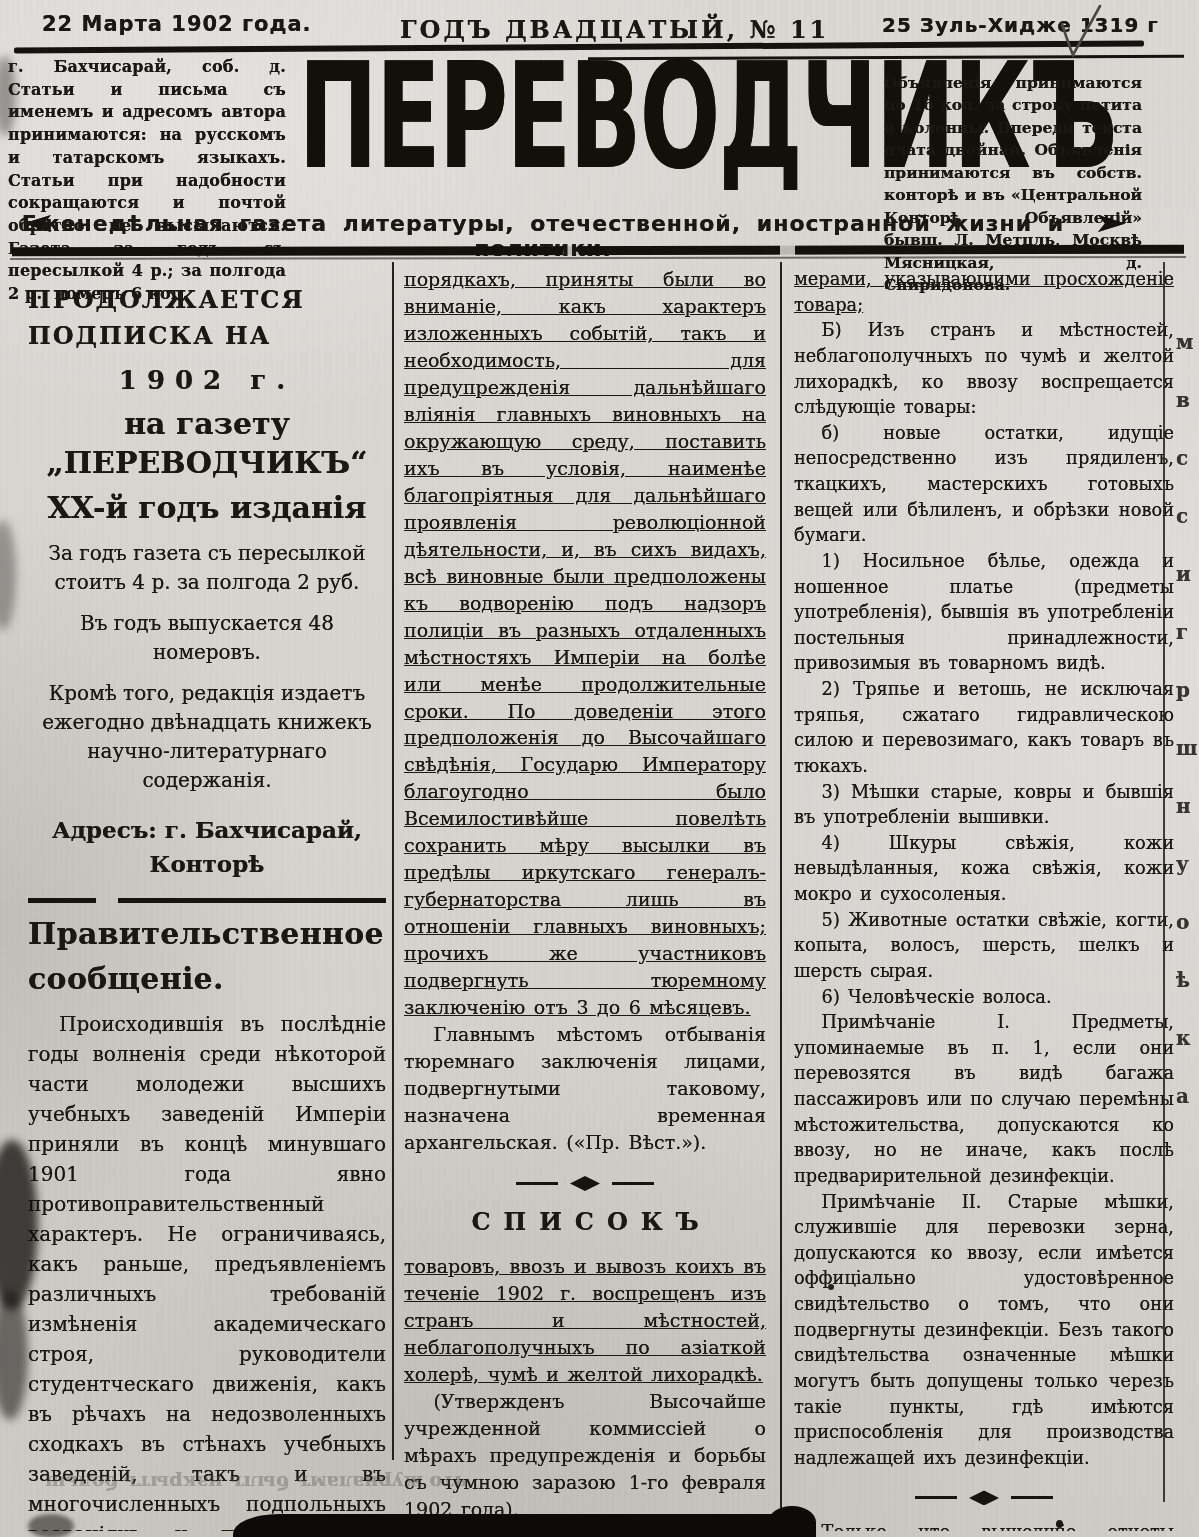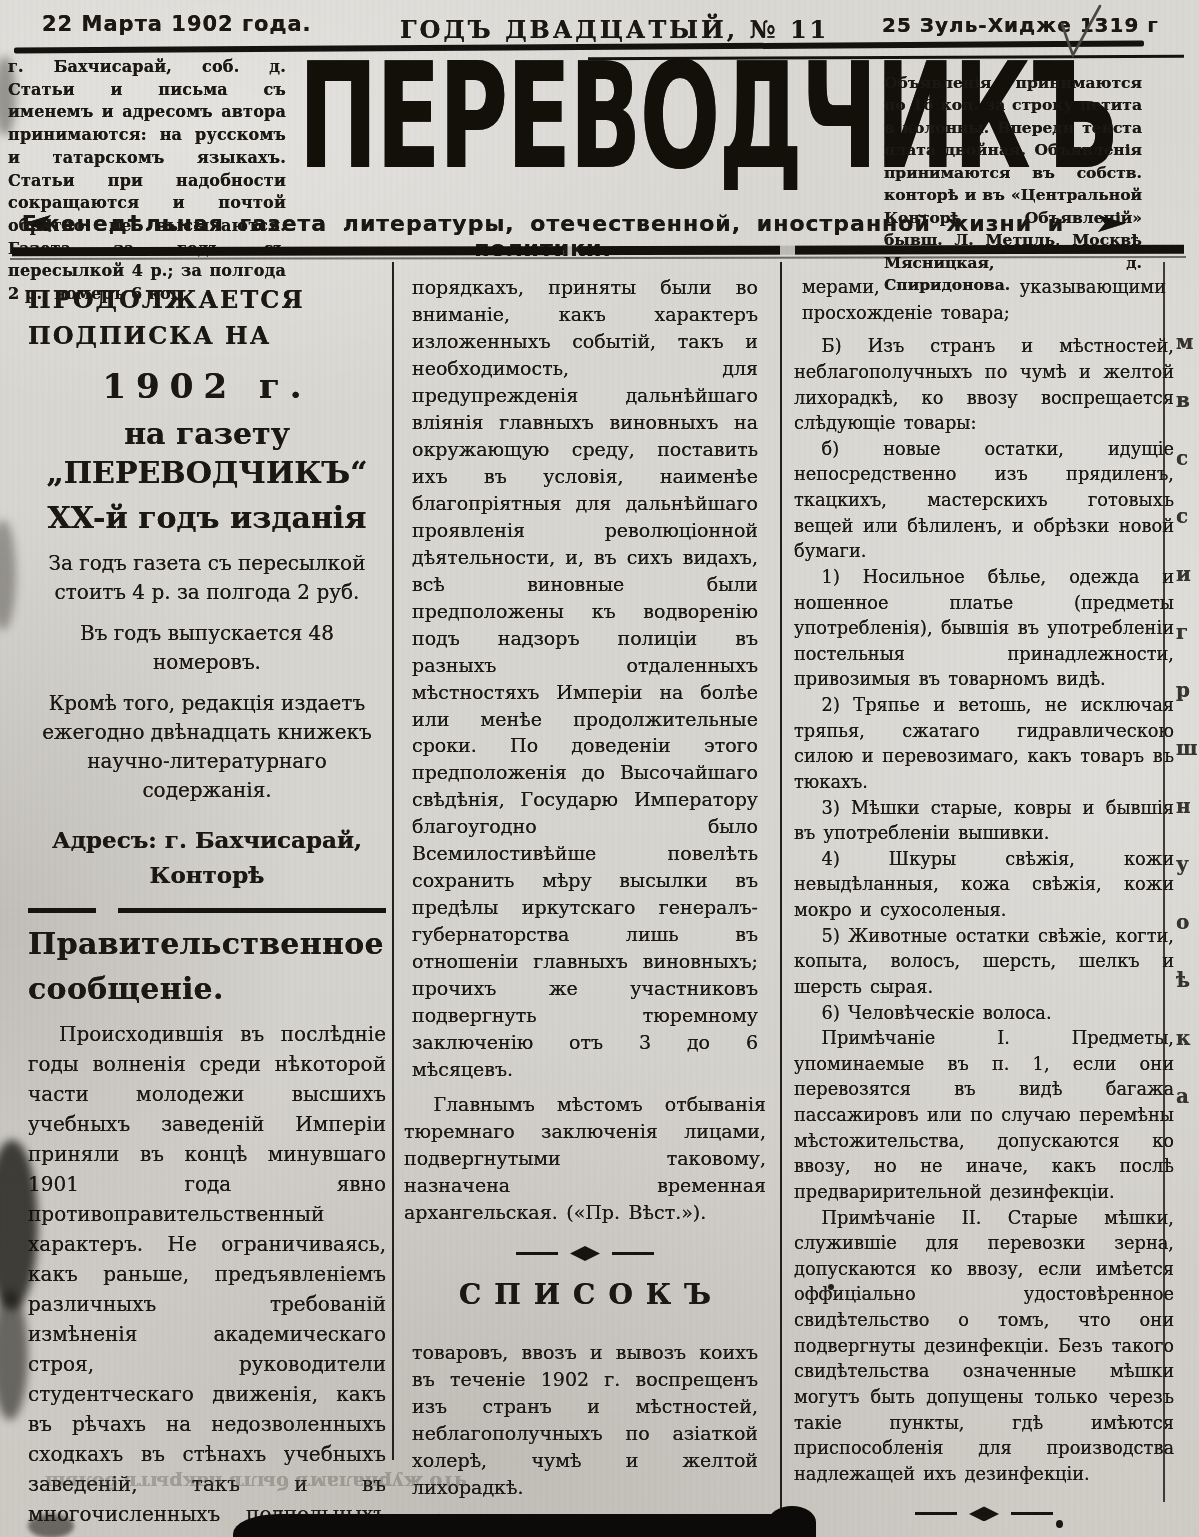--- a/index.html
+++ b/index.html
@@ -47,30 +47,30 @@
   
   .col{position:absolute;top:266px;text-align:justify;}
   #col-left{left:28px;width:358px;font-size:20px;line-height:1.5;height:1265px;overflow:hidden;}
   #col-mid{left:404px;width:362px;font-size:19px;line-height:1.42;height:1265px;overflow:hidden;}
   #col-right{left:794px;width:380px;font-size:17.8px;line-height:1.44;height:1265px;overflow:hidden;}
   .vsep{position:absolute;width:2px;background:#24201b;}
   #sep1{left:392px;top:262px;height:1198px;}
   #sep2{left:780px;top:262px;height:1246px;}
   #sep3{left:1163px;top:262px;height:1240px;opacity:.85;}
   .blk-p{margin:0;text-indent:1.55em;word-spacing:2.5px;}
-  .blk-p0{margin:8px;text-indent:0;word-spacing:2.5px;}
+  .blk-p0{margin:0;text-indent:0;word-spacing:2.5px;text-decoration:underline;}
   .blk-subhead-sm{font-weight:bold;font-size:24px;letter-spacing:2px;margin:16px 0 10px;text-indent:0;}
   .blk-subhead-lg{font-weight:bold;text-align:center;font-size:30px;margin:6px 0;text-indent:0;line-height:1.3;}
-  .blk-subhead-lg.first{font-size:34px;letter-spacing:10px;text-align:center;}
+  .blk-subhead-lg.first{font-size:26px;letter-spacing:10px;text-align:center;}
   .blk-center{text-align:center;font-size:20px;margin:12px 0 0;text-indent:0;line-height:1.45;}
   .blk-center-bold{text-align:center;font-weight:bold;font-size:23px;margin:18px 0 0;text-indent:0;}
   .blk-rule{height:5px;margin:16px 0 8px;border:none;
     background:linear-gradient(90deg,#17140f 0 19%,transparent 19% 25%,#17140f 25% 100%);}
   .blk-headline{font-weight:bold;font-size:30px;text-align:left;margin:2px 0 8px;text-indent:0;letter-spacing:.3px;}
-  .blk-listhead{font-weight:bold;font-size:28px;text-align:center;letter-spacing:13px;text-indent:13px;margin:14px 0 24px;}
+  .blk-listhead{font-weight:bold;font-size:24px;text-align:center;letter-spacing:13px;text-indent:13px;margin:14px 0 14px;}
   .blk-divider{display:flex;align-items:center;justify-content:center;gap:12px;margin:20px 0 14px;}
   .blk-divider .bar{width:42px;height:3px;background:#17140f;}
   .blk-divider .diamond{width:30px;height:15px;background:#17140f;
     clip-path:polygon(50% 0,100% 50%,50% 100%,0 50%);}
   .ink{text-shadow:0 0 .5px rgba(25,20,14,.85);}
   
   .tick{position:absolute;left:1056px;top:2px;width:52px;height:60px;}
   .ghost-bottom{position:absolute;left:38px;top:1472px;width:430px;font-size:19px;font-weight:bold;
     transform:rotate(180deg);opacity:.32;filter:blur(.7px);color:#4d4a44;text-indent:0;}
   .edge-letters{position:absolute;left:1176px;top:330px;width:26px;display:flex;flex-direction:column;gap:34px;

